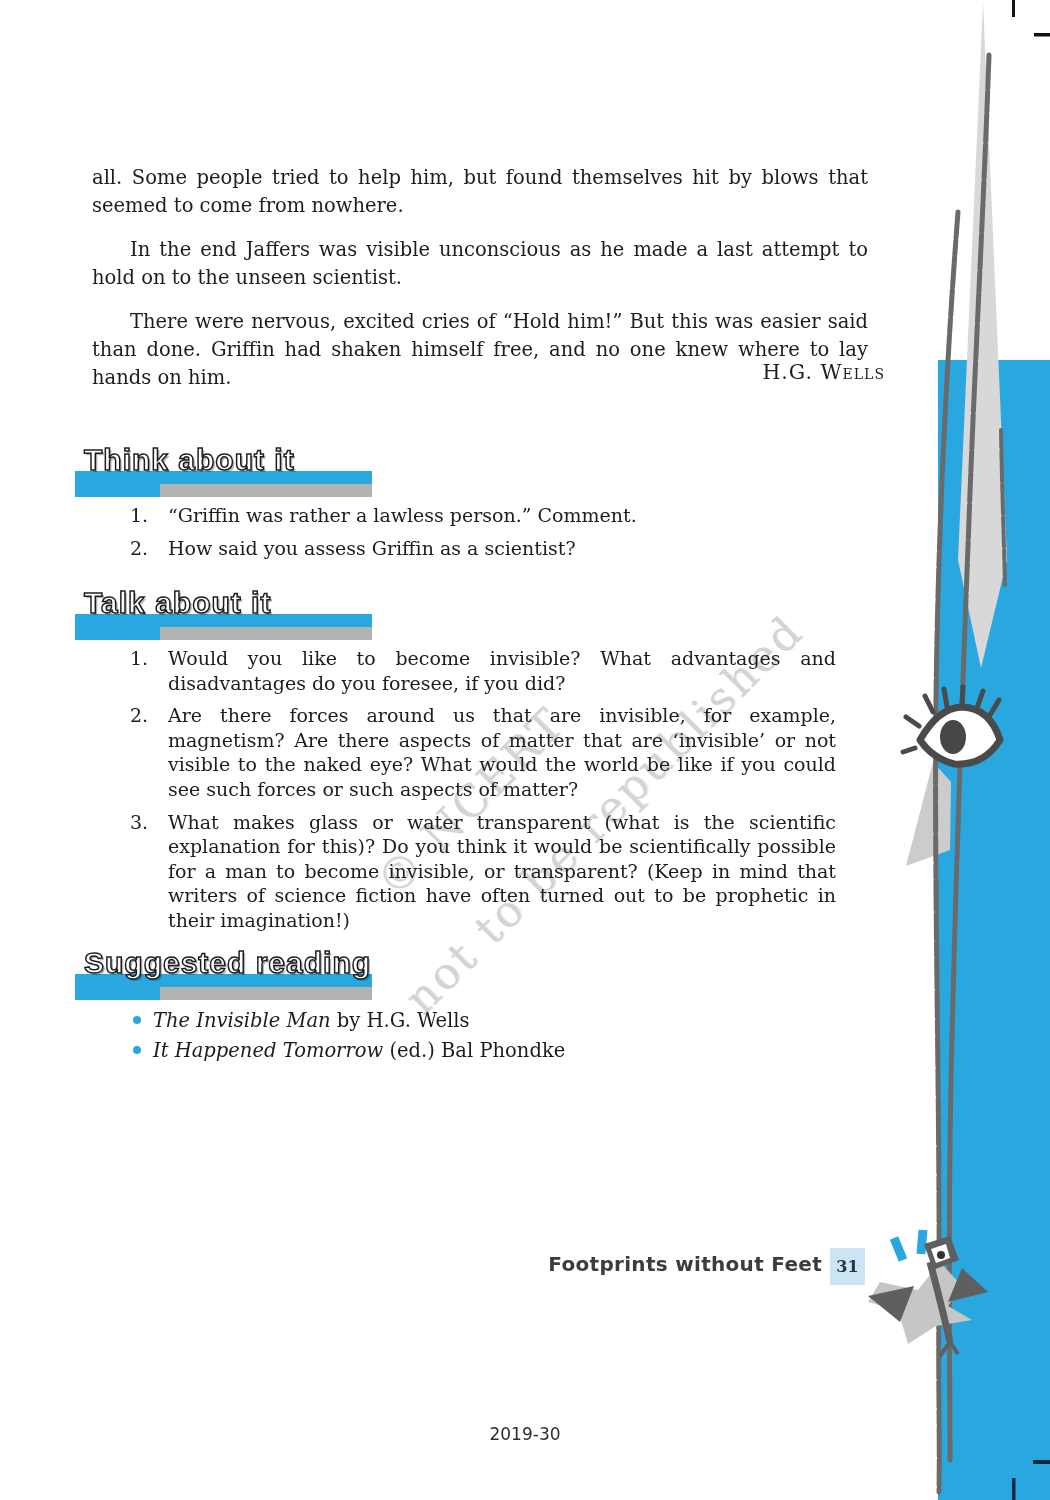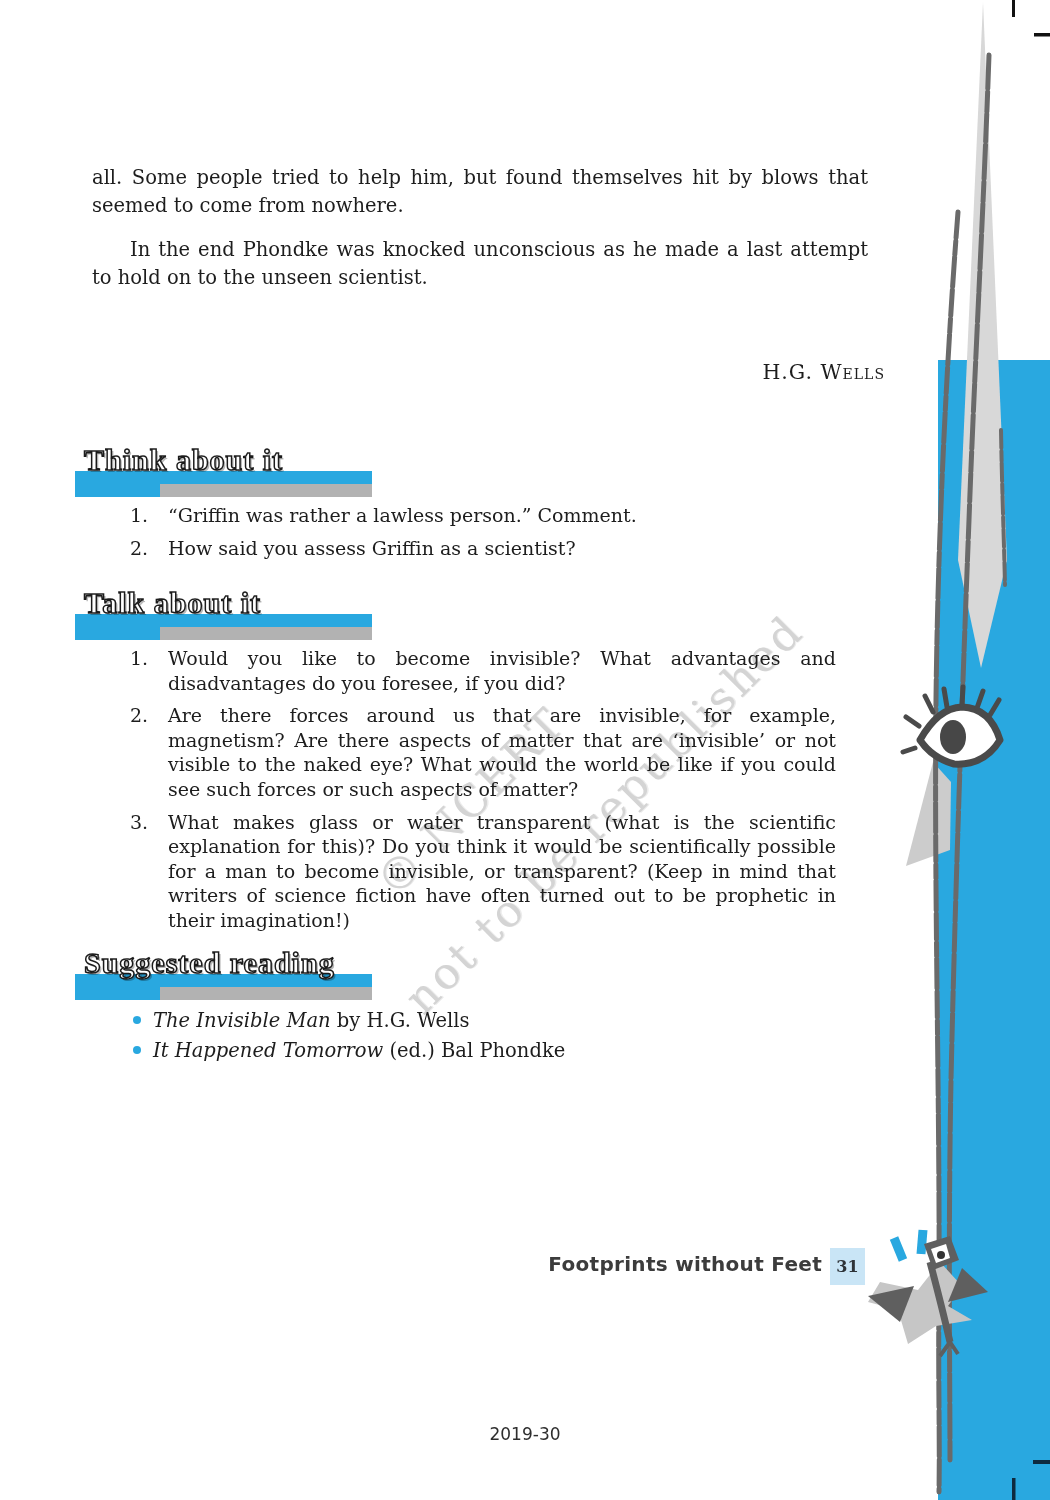--- a/index.html
+++ b/index.html
@@ -32,21 +32,21 @@
   }
   
   .sec{position:absolute;left:75px;width:297px;z-index:2;}
   .sec .row{height:13px;}
   .sec .row.top{background:#29a8e0;}
   .sec .row.bottom{display:flex;}
   .sec .row.bottom .b{width:85px;background:#29a8e0;}
   .sec .row.bottom .g{flex:1;background:#b2b2b2;}
   .sec-title{
     position:absolute;left:9px;top:-28px;z-index:3;
-    font-family:Liberation Serif, serif;font-weight:bold;font-size:30px;
+    font-family:Liberation Sans, sans-serif;font-weight:bold;font-size:30px;
     color:#ffffff;-webkit-text-stroke:1.5px #1b1b1b;
     text-shadow:2px 2px 0 rgba(0,0,0,0.28);
     letter-spacing:1px;white-space:nowrap;
   }
   .sec.think{top:471px;}
   .sec.talk {top:614px;}
   .sec.read {top:974px;}
   
   .numlist{position:absolute;left:130px;width:706px;z-index:2;
     font-size:19px;line-height:24.6px;}
@@ -84,21 +84,22 @@
 
 <div class="page">
 
   <div class="watermark">
     <div class="wm1">© NCERT</div>
     <div class="wm2">not to be republished</div>
   </div>
 
   <div class="text-block">
     <p>all. Some people tried to help him, but found themselves hit by blows that seemed to come from nowhere.</p>
-    <p class="indent">In the end Phondke was knocked unconscious as he made a last attempt to hold on to the unseen scientist.</p>
+    <p class="indent">In the end Jaffers was visible unconscious as he made a last attempt to hold on to the unseen scientist.</p>
+    <p class="indent">There were nervous, excited cries of “Hold him!” But this was easier said than done. Griffin had shaken himself free, and no one knew where to lay hands on him.</p>
   </div>
   <div class="author">H.G. Wells</div>
 
   <div class="sec think">
     <div class="sec-title">Think about it</div>
     <div class="row top"></div>
     <div class="row bottom">
       <div class="b"></div>
       <div class="g"></div>
     </div>

